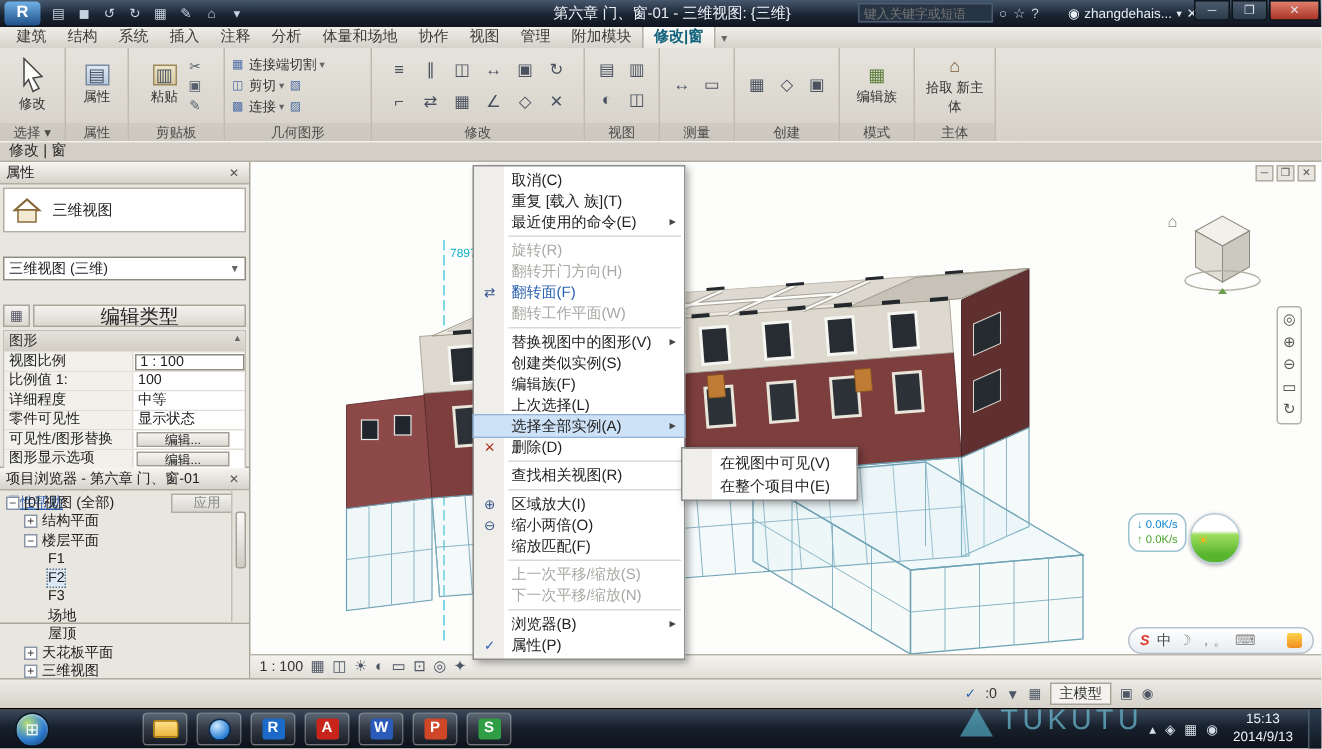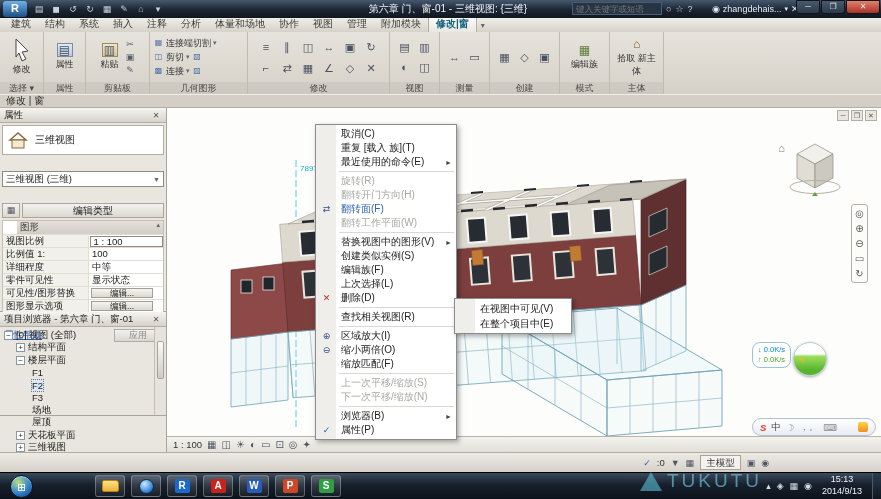--- a/index.html
+++ b/index.html
@@ -57,23 +57,23 @@
   .leftcol { position:absolute; top:108px; left:0; width:166px; height:344px; background:#e9e6df; z-index:5; }
   .sidepanel { border-bottom:1px solid #a9a59b; }
   .sp-header { height:15px; background:linear-gradient(#f6f4f0,#d7d3cb); border-bottom:1px solid #b2aea4;
     display:flex; align-items:center; font-size:9.5px; padding:0 4px; color:#222; }
   .sp-x { margin-left:auto; font-size:8px; color:#555; width:12px; text-align:center; }
   .typebox { height:30px; margin:2px; background:#fff; border:1px solid #b2aea4; display:flex; align-items:center; gap:6px; padding:0 4px; font-size:10px; }
   .selector { height:16px; margin:16px 2px; background:#fff; border:1px solid #8f8b80; display:flex; align-items:center; font-size:9.5px; padding:0 3px; }
   .selector .dd { margin-left:auto; }
   .etrow { display:flex; height:15px; margin:2px; gap:2px; }
   .minibtn { width:18px; background:linear-gradient(#f4f3f0,#dcd8d0); border:1px solid #aaa69c; font-size:9px; text-align:center; line-height:13px; color:#556; }
-  .etbtn { flex:1; background:linear-gradient(#f4f3f0,#dcd8d0); border:1px solid #aaa69c; font-size:10px; text-align:center; line-height:13px; }
+  .etbtn { flex:1; background:linear-gradient(#f4f3f0,#dcd8d0); border:1px solid #aaa69c; font-size:13px; text-align:center; line-height:13px; }
   .ptable { margin:0 2px; border:1px solid #c3bfb5; background:#fff; font-size:9.5px; }
-  .pgroup { height:13px; background:linear-gradient(#e4e1da,#d2cec6); display:flex; align-items:flex-start; padding:0 3px; color:#333;margin-left:14px; }
+  .pgroup { height:13px; background:linear-gradient(#e4e1da,#d2cec6); display:flex; align-items:flex-start; padding:0 3px; color:#333; }
   .pgroup .caret { margin-left:auto; font-size:7px; color:#666; }
   .prow { display:flex; height:13px; border-top:1px solid #e2ded6; }
   .plab { width:86px; background:#f2f0ea; border-right:1px solid #e2ded6; padding:0 3px; white-space:nowrap; overflow:hidden; line-height:12px;}
   .pval { flex:1; background:#fff; padding:0 3px; line-height:12px; white-space:nowrap; overflow:hidden;}
   .pval.combo { border:1px solid #8f8b80; margin:0.5px; line-height:10px; }
   .pvalbtn { flex:1; margin:1px 10px 1px 2px; background:linear-gradient(#f5f4f1,#dcd9d2); border:1px solid #a39f95; font-size:8.5px; text-align:center; line-height:9px; }
   .ppfoot { display:flex; align-items:center; height:16px; padding:2px 4px 0; }
   .helplink { color:#2a5db0; text-decoration:underline; font-size:9.5px; }
   .applybtn { margin-left:auto; width:48px; height:13px; background:linear-gradient(#f2f1ee,#d9d6cf); border:1px solid #b0aca2;
     font-size:9px; text-align:center; line-height:11px; color:#8a8a86; }
@@ -94,21 +94,21 @@
   .vwb span { width:12px; height:11px; background:#e9e6e0; border:1px solid #b2aea4; font-size:7px; line-height:10px; text-align:center; color:#555; }
   .homeico { position:absolute; right:96px; top:34px; font-size:11px; color:#8a867c; z-index:6;}
   .viewcube { position:absolute; right:38px; top:30px; z-index:6; }
   .navbar { position:absolute; right:13px; top:96px; width:17px; background:rgba(252,252,250,.95); border:1px solid #b5b1a7;
     border-radius:3px; display:flex; flex-direction:column; align-items:center; gap:4px; padding:3px 0; font-size:10px; color:#5a5a54; z-index:6;}
   .viewbar { position:absolute; left:0; right:0; bottom:0; height:16px; background:linear-gradient(#f4f2ee,#e2dfd8);
     border-top:1px solid #b8b4aa; display:flex; align-items:center; gap:5px; padding:0 6px; font-size:9.5px; color:#333; z-index:6;}
   .viewbar .vb-ico { font-size:10px; color:#4c5664; }
 
   
-  .cmenu { position:absolute; left:315px; top:124px; width:142px; z-index:50; background:linear-gradient(to right,#efeeea 0,#efeeea 20px,#fff 20px);
+  .cmenu { position:absolute; left:315px; top:110px; width:142px; z-index:50; background:linear-gradient(to right,#efeeea 0,#efeeea 20px,#fff 20px);
     border:1px solid #8c8c8c; box-shadow:2px 2px 5px rgba(0,0,0,.35); padding:2px 0; font-size:10px; }
   .mi { position:relative; height:14px; display:flex; align-items:center; }
   .mlab { margin-left:25px; white-space:nowrap; }
   .mico { position:absolute; left:3px; width:15px; text-align:center; font-size:9px; color:#35538a; }
   .mico.red { color:#b03326; }
   .mico.chk { color:#2c62b0; font-weight:bold; }
   .marr { margin-left:auto; padding-right:4px; font-size:7px; color:#444; }
   .mi.dis .mlab, .mi.dis .marr { color:#a8a8a4; }
   .mi.hl { background:#cde2f7; outline:1px solid #93b5d9; }
   .msep { height:1px; background:#d8d8d4; margin:2px 2px 2px 23px; }
@@ -670,20 +670,24 @@
       </div>
     <div class="mi">
         <span class="mlab">创建类似实例(S)</span>
       </div>
     <div class="mi">
         <span class="mlab">编辑族(F)</span>
       </div>
     <div class="mi">
         <span class="mlab">上次选择(L)</span>
       </div>
+    <div class="mi hl">
+        <span class="mlab">选择全部实例(A)</span>
+        <span class="marr">►</span>
+      </div>
     <div class="mi">
         <span class="mico red">✕</span>
         <span class="mlab">删除(D)</span>
       </div>
     <div class="msep"></div>
     <div class="mi">
         <span class="mlab">查找相关视图(R)</span>
       </div>
     <div class="msep"></div>
     <div class="mi">

